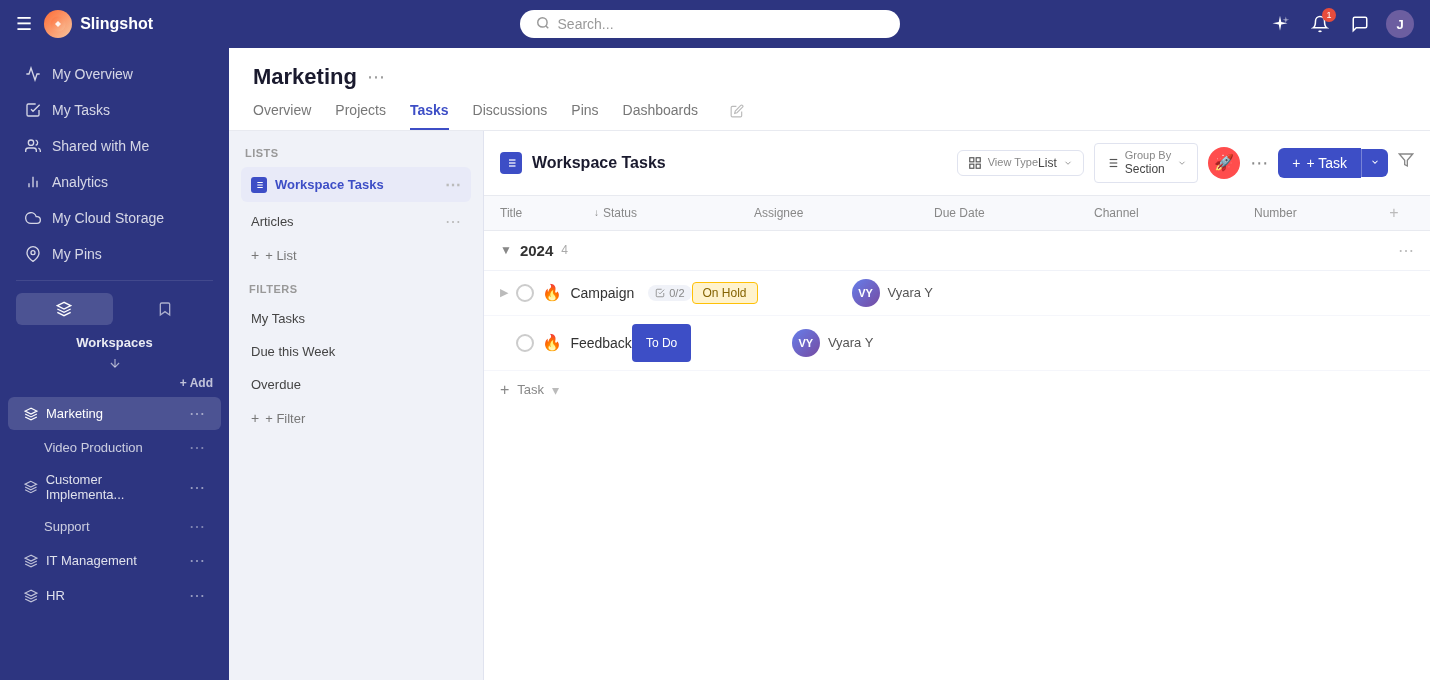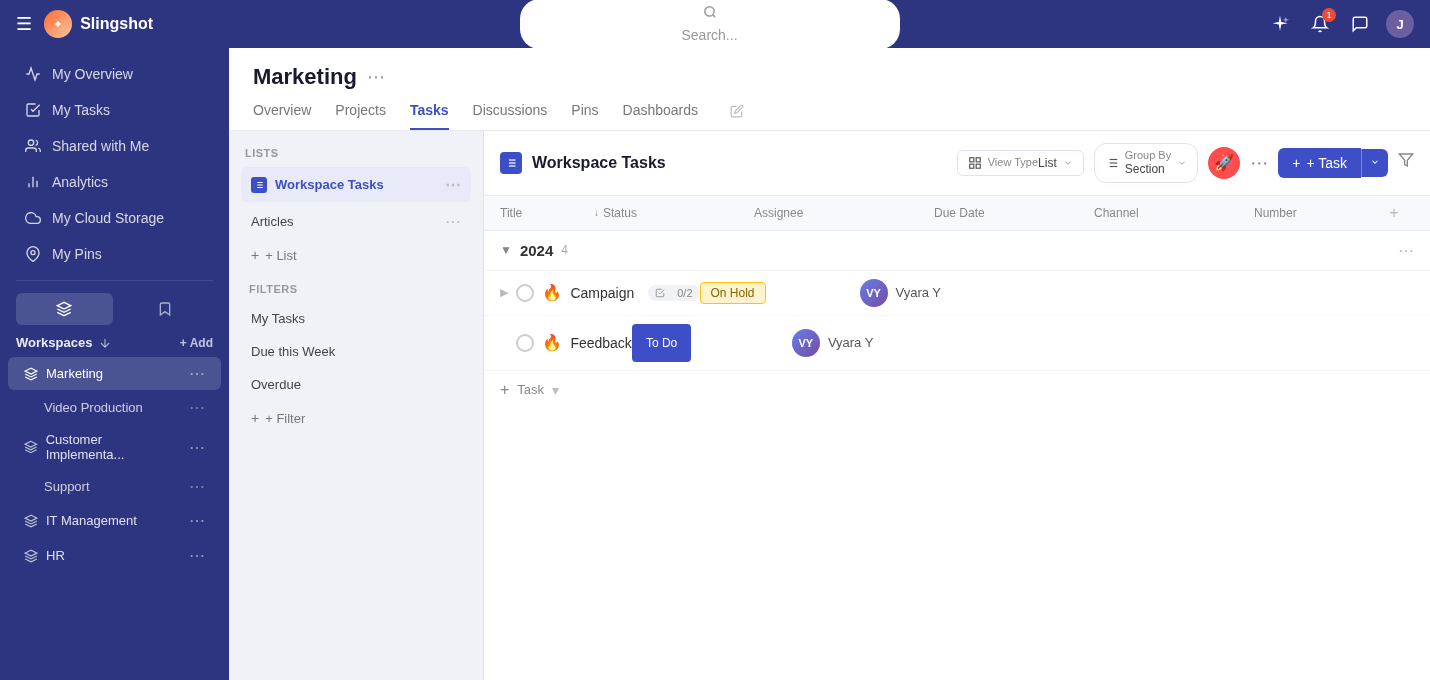--- a/index.html
+++ b/index.html
@@ -36,26 +36,25 @@
     .topbar-search {
       flex: 1;
       display: flex;
       justify-content: center;
     }
     .search-box {
       background: white;
       border-radius: 20px;
       padding: 6px 16px;
       display: flex;
-      align-items: center;
+      align-items: flex-start;
       gap: 8px;
       width: 380px;
       color: #999;
       font-size: 14px;
-      flex-direction: column;
     }
     .topbar-actions {
       display: flex;
       align-items: center;
       gap: 12px;
       color: white;
     }
     .topbar-icon {
       width: 28px;
       height: 28px;
@@ -155,20 +154,21 @@
     .toggle-btn.active { background: rgba(255,255,255,0.15); color: white; }
 
     .workspaces-header {
       display: flex;
       align-items: center;
       padding: 6px 16px;
       color: rgba(255,255,255,0.9);
       font-size: 13px;
       font-weight: 600;
       gap: 6px;
+      flex-direction: column;
     }
     .workspaces-header .sort-icon { font-size: 12px; cursor: pointer; color: rgba(255,255,255,0.6); }
     .workspaces-header .add-btn { margin-left: auto; font-size: 12px; cursor: pointer; color: rgba(255,255,255,0.7); display: flex; align-items: center; gap: 3px; }
 
     .workspace-item {
       display: flex;
       align-items: center;
       gap: 8px;
       padding: 7px 16px;
       color: rgba(255,255,255,0.85);
@@ -372,21 +372,21 @@
       background: white;
     }
     .group-by-btn {
       display: flex;
       align-items: center;
       gap: 6px;
       font-size: 13px;
       color: #555;
       cursor: pointer;
       padding: 5px 10px;
-      border-radius: 12px;
+      border-radius: 4px;
       border: 1px solid #e0e3ef;
       background: white;
     }
     .rocket-btn {
       width: 32px;
       height: 32px;
       background: #ff4d4d;
       border-radius: 50%;
       display: flex;
       align-items: center;
@@ -486,21 +486,21 @@
       border: 2px solid #ccc;
       border-radius: 50%;
       cursor: pointer;
       flex-shrink: 0;
     }
     .task-emoji { font-size: 16px; }
     .task-name { color: #333; font-size: 14px; }
     .task-subtask-badge {
       display: flex;
       align-items: center;
-      gap: 12px;
+      gap: 4px;
       background: #f0f2f8;
       border-radius: 8px;
       padding: 2px 7px;
       font-size: 11px;
       color: #888;
       margin-left: 6px;
     }
 
     .status-badge-onhold {
       background: #fff3cd;

